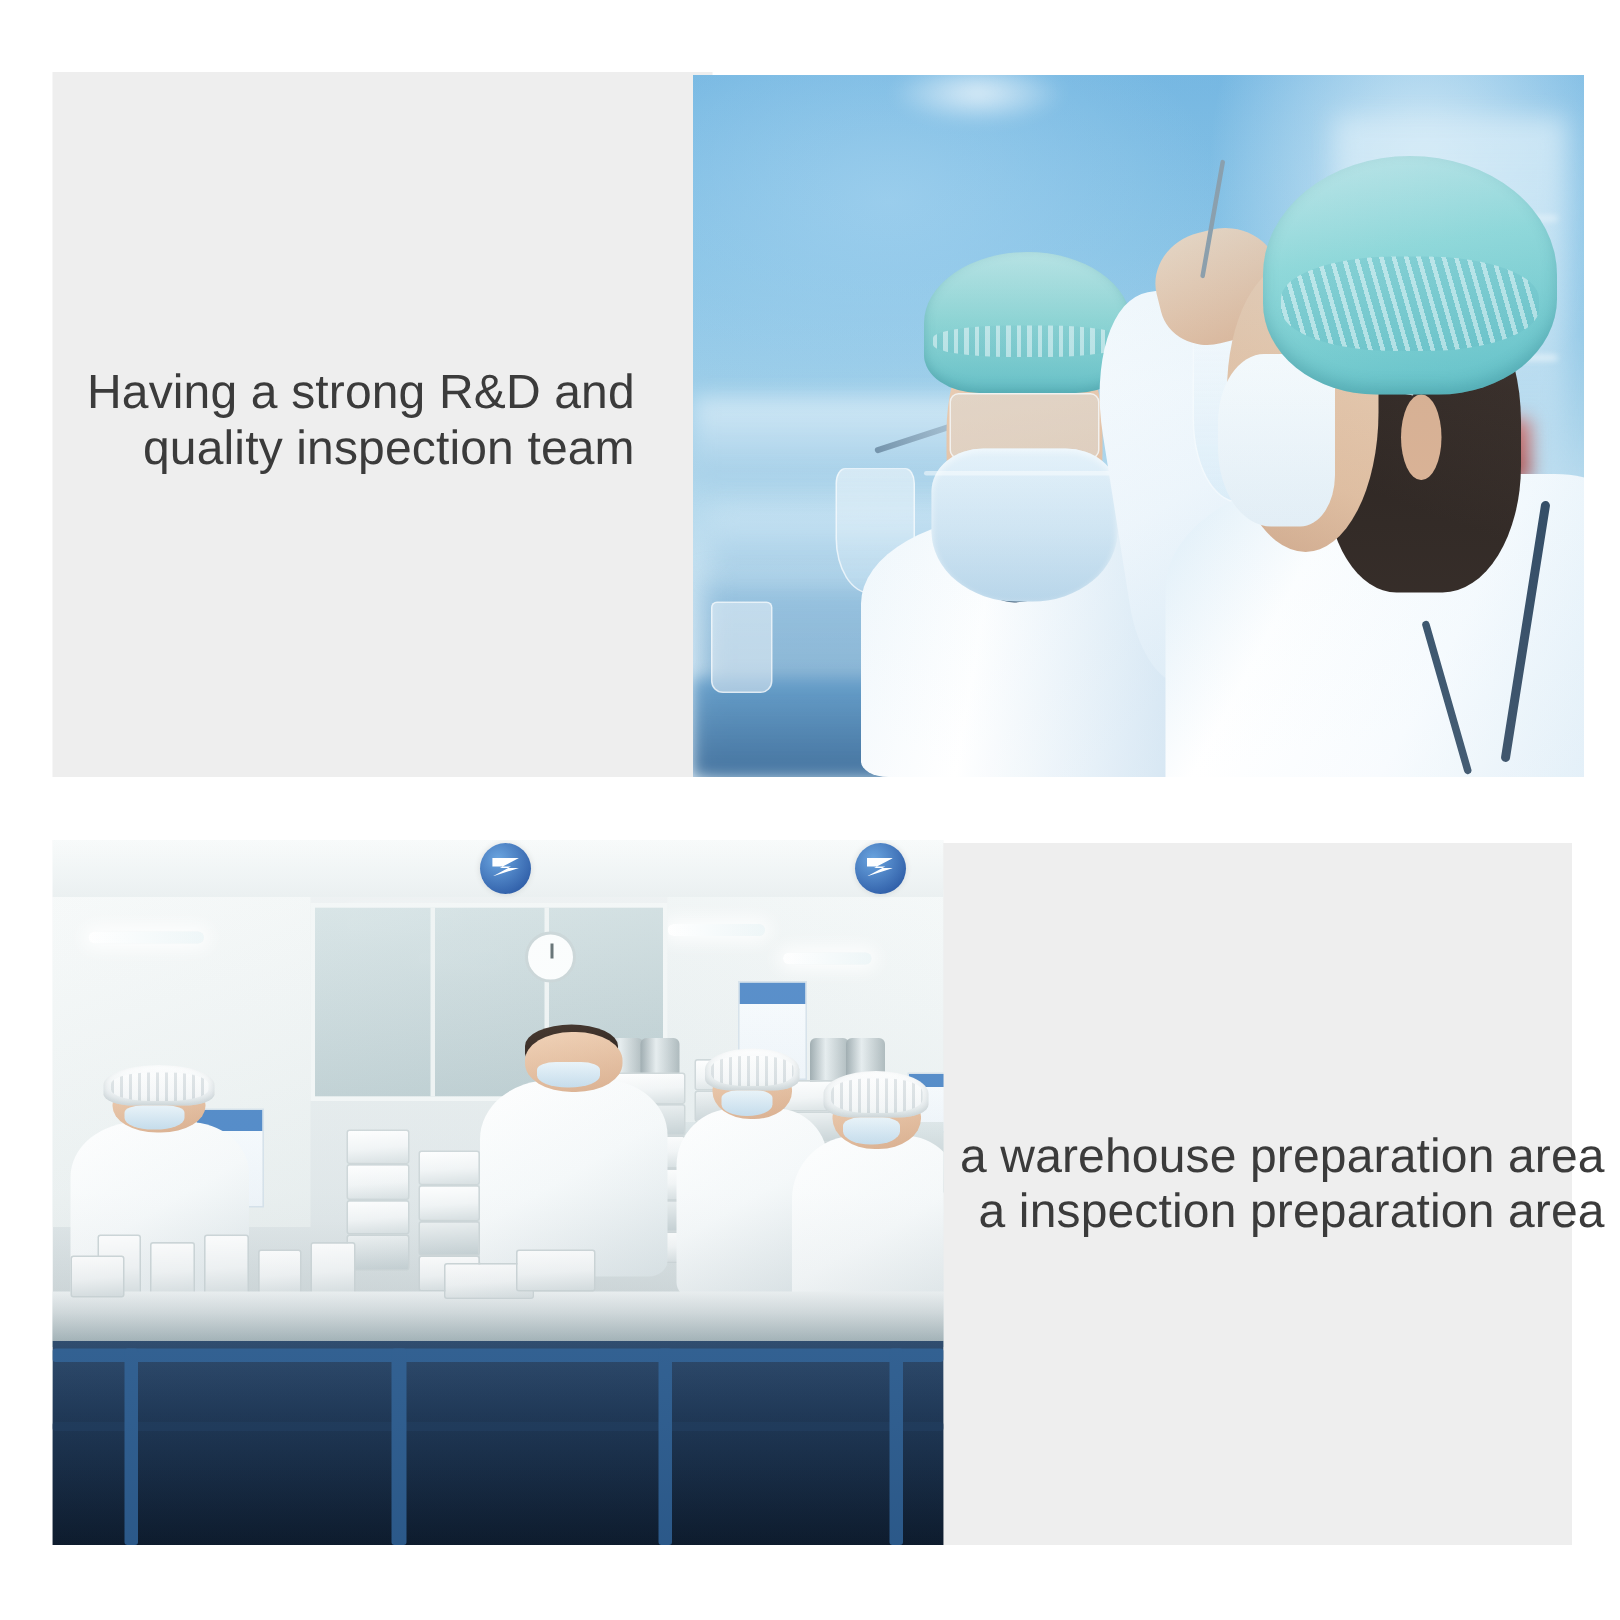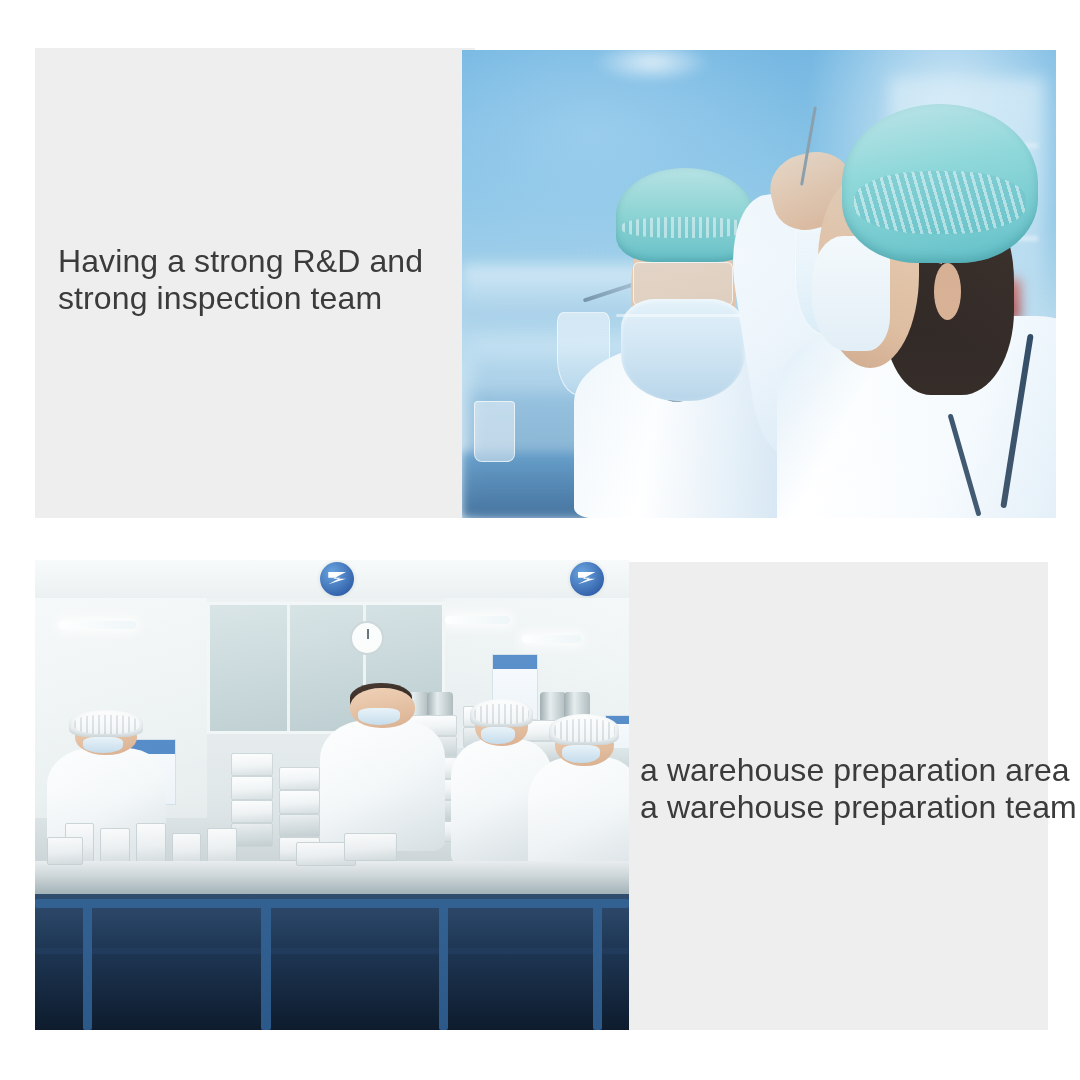--- a/index.html
+++ b/index.html
@@ -33,21 +33,21 @@
 
   .caption {
     position: absolute;
     color: #3b3b3b;
     font-size: 32px;
     line-height: 37px;
     font-weight: 300;
     letter-spacing: 0.1px;
     white-space: nowrap;
   }
-  .caption .line { display: block; }
+  .caption .line { display: block; text-align: right; }
 
   
   #top-gray-panel { left: 35px; top: 48px; width: 440px; height: 470px; }
 
   #top-photo { left: 462px; top: 50px; width: 594px; height: 468px; }
 
   #top-caption { left: 58px; top: 243px; }
 
   
   #bottom-gray-panel { left: 628px; top: 562px; width: 420px; height: 468px; }
@@ -437,21 +437,21 @@
         <div class="wB-maskstrap"></div>
         <div class="wB-cap"></div>
       </div>
 
       <div class="lab-tint"></div>
     </div>
   </div>
 
   <div class="caption" id="top-caption">
     <span class="line">Having a strong R&amp;D and</span>
-    <span class="line">strong inspection team</span>
+    <span class="line">quality inspection team</span>
   </div>
 
   <div class="gray-panel" id="bottom-gray-panel"></div>
 
   <div class="photo" id="bottom-photo">
     <div class="wh-scene">
 
       <div class="wh-wall-l"></div>
       <div class="wh-wall-r"></div>
 
@@ -556,16 +556,16 @@
         <div class="wh-beam" style="left:68%; top:4%; width:9px; height:96%;"></div>
         <div class="wh-beam" style="left:94%; top:4%; width:9px; height:96%;"></div>
       </div>
 
       <div class="wh-tint"></div>
     </div>
   </div>
 
   <div class="caption" id="bottom-caption">
     <span class="line">a warehouse preparation area</span>
-    <span class="line">a warehouse preparation team</span>
+    <span class="line">a inspection preparation area</span>
   </div>
 
 </div>
 
 </body></html>

